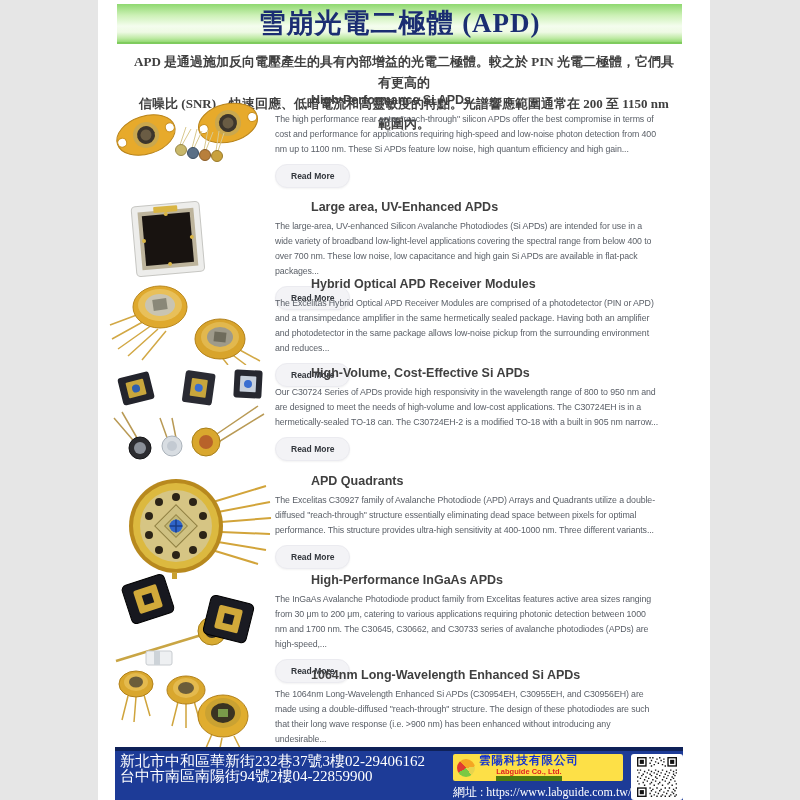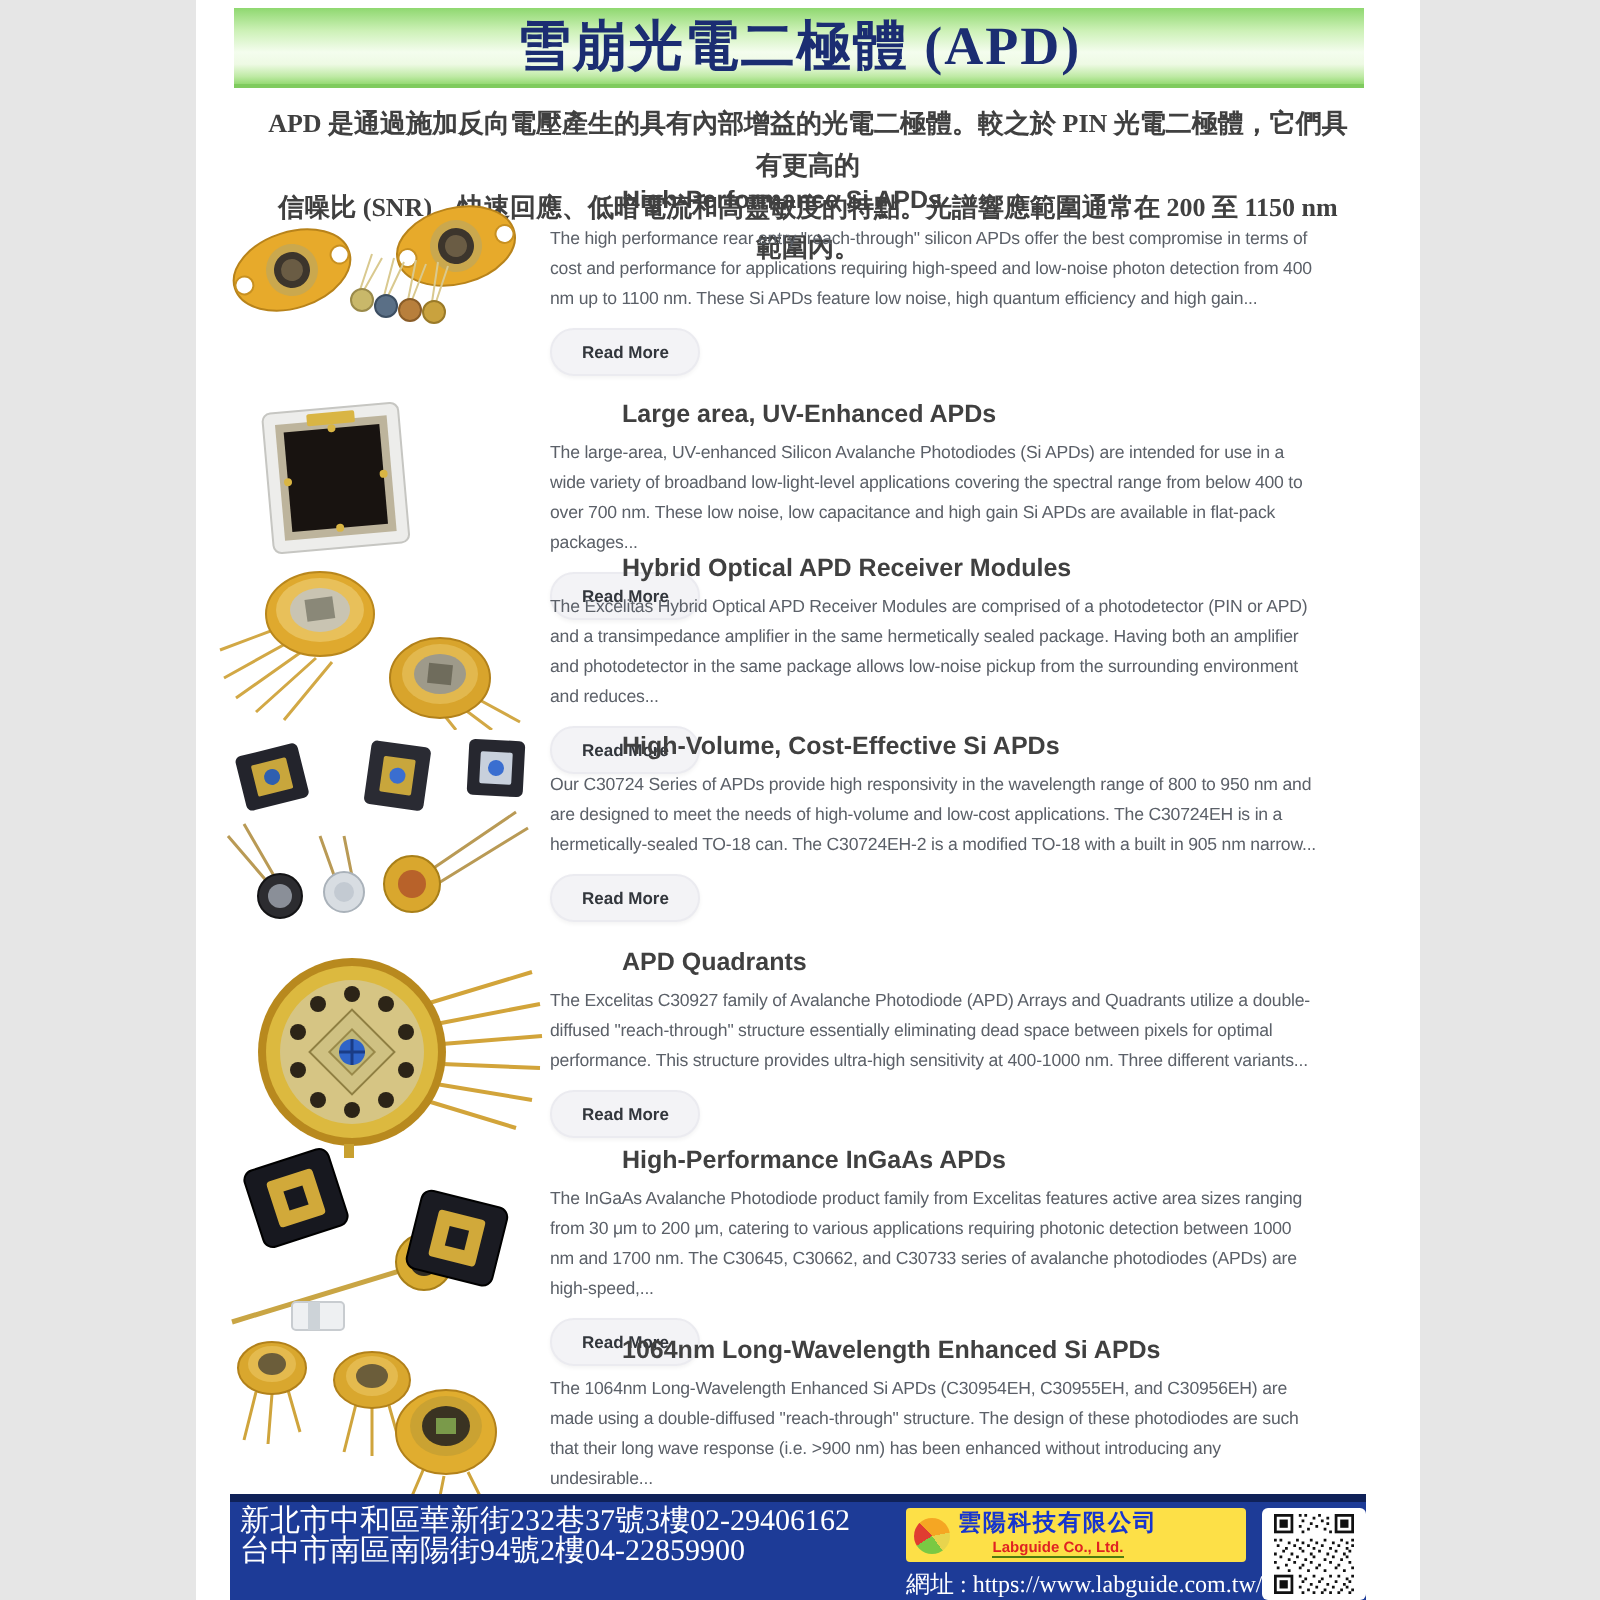--- a/index.html
+++ b/index.html
@@ -48,21 +48,21 @@
     display:flex;align-items:flex-start;
   }
   .addr{flex:1;padding:3px 0 0 5px;color:#ffffff;
     font-family:Liberation Serif, serif;font-size:15px;line-height:15px;}
   .brand{width:170px;padding-top:3px;}
   .logo-box{background:#fde047;border-radius:2px;height:27px;display:flex;align-items:center;gap:4px;padding:2px 5px 1px 4px;box-sizing:border-box;}
   .logo-circle{width:18px;height:18px;border-radius:50%;flex:0 0 18px;
     background:conic-gradient(#f5a623 0 22%,#e8d44d 22% 40%,#7ac943 40% 66%,#e03c31 66% 88%,#f5a623 88% 100%);}
   .logo-text{display:flex;flex-direction:column;line-height:1;}
   .company-zh{color:#1635cf;font-weight:bold;font-size:11.5px;font-family:"Liberation Serif", serif;letter-spacing:1px;}
-  .company-en{color:#e02222;font-weight:bold;font-size:7.5px;border-bottom:1px solid #4d7c0f;padding-bottom:1px;margin-top:1px;align-self:center;}
+  .company-en{color:#e02222;font-weight:bold;font-size:7.5px;border-bottom:5px solid #4d7c0f;padding-bottom:1px;margin-top:1px;align-self:center;}
   .website{margin-top:3px;color:#ffffff;font-family:"Liberation Serif", serif;font-size:12px;white-space:nowrap;}
   .qr-box{width:52px;height:46px;background:#ffffff;border-radius:3px;margin:3px 0 0 8px;
     display:flex;align-items:center;justify-content:center;flex:0 0 52px;}
 </style>
 </head>
 <body>
 
 <div class="page">
 
   <div class="banner">

